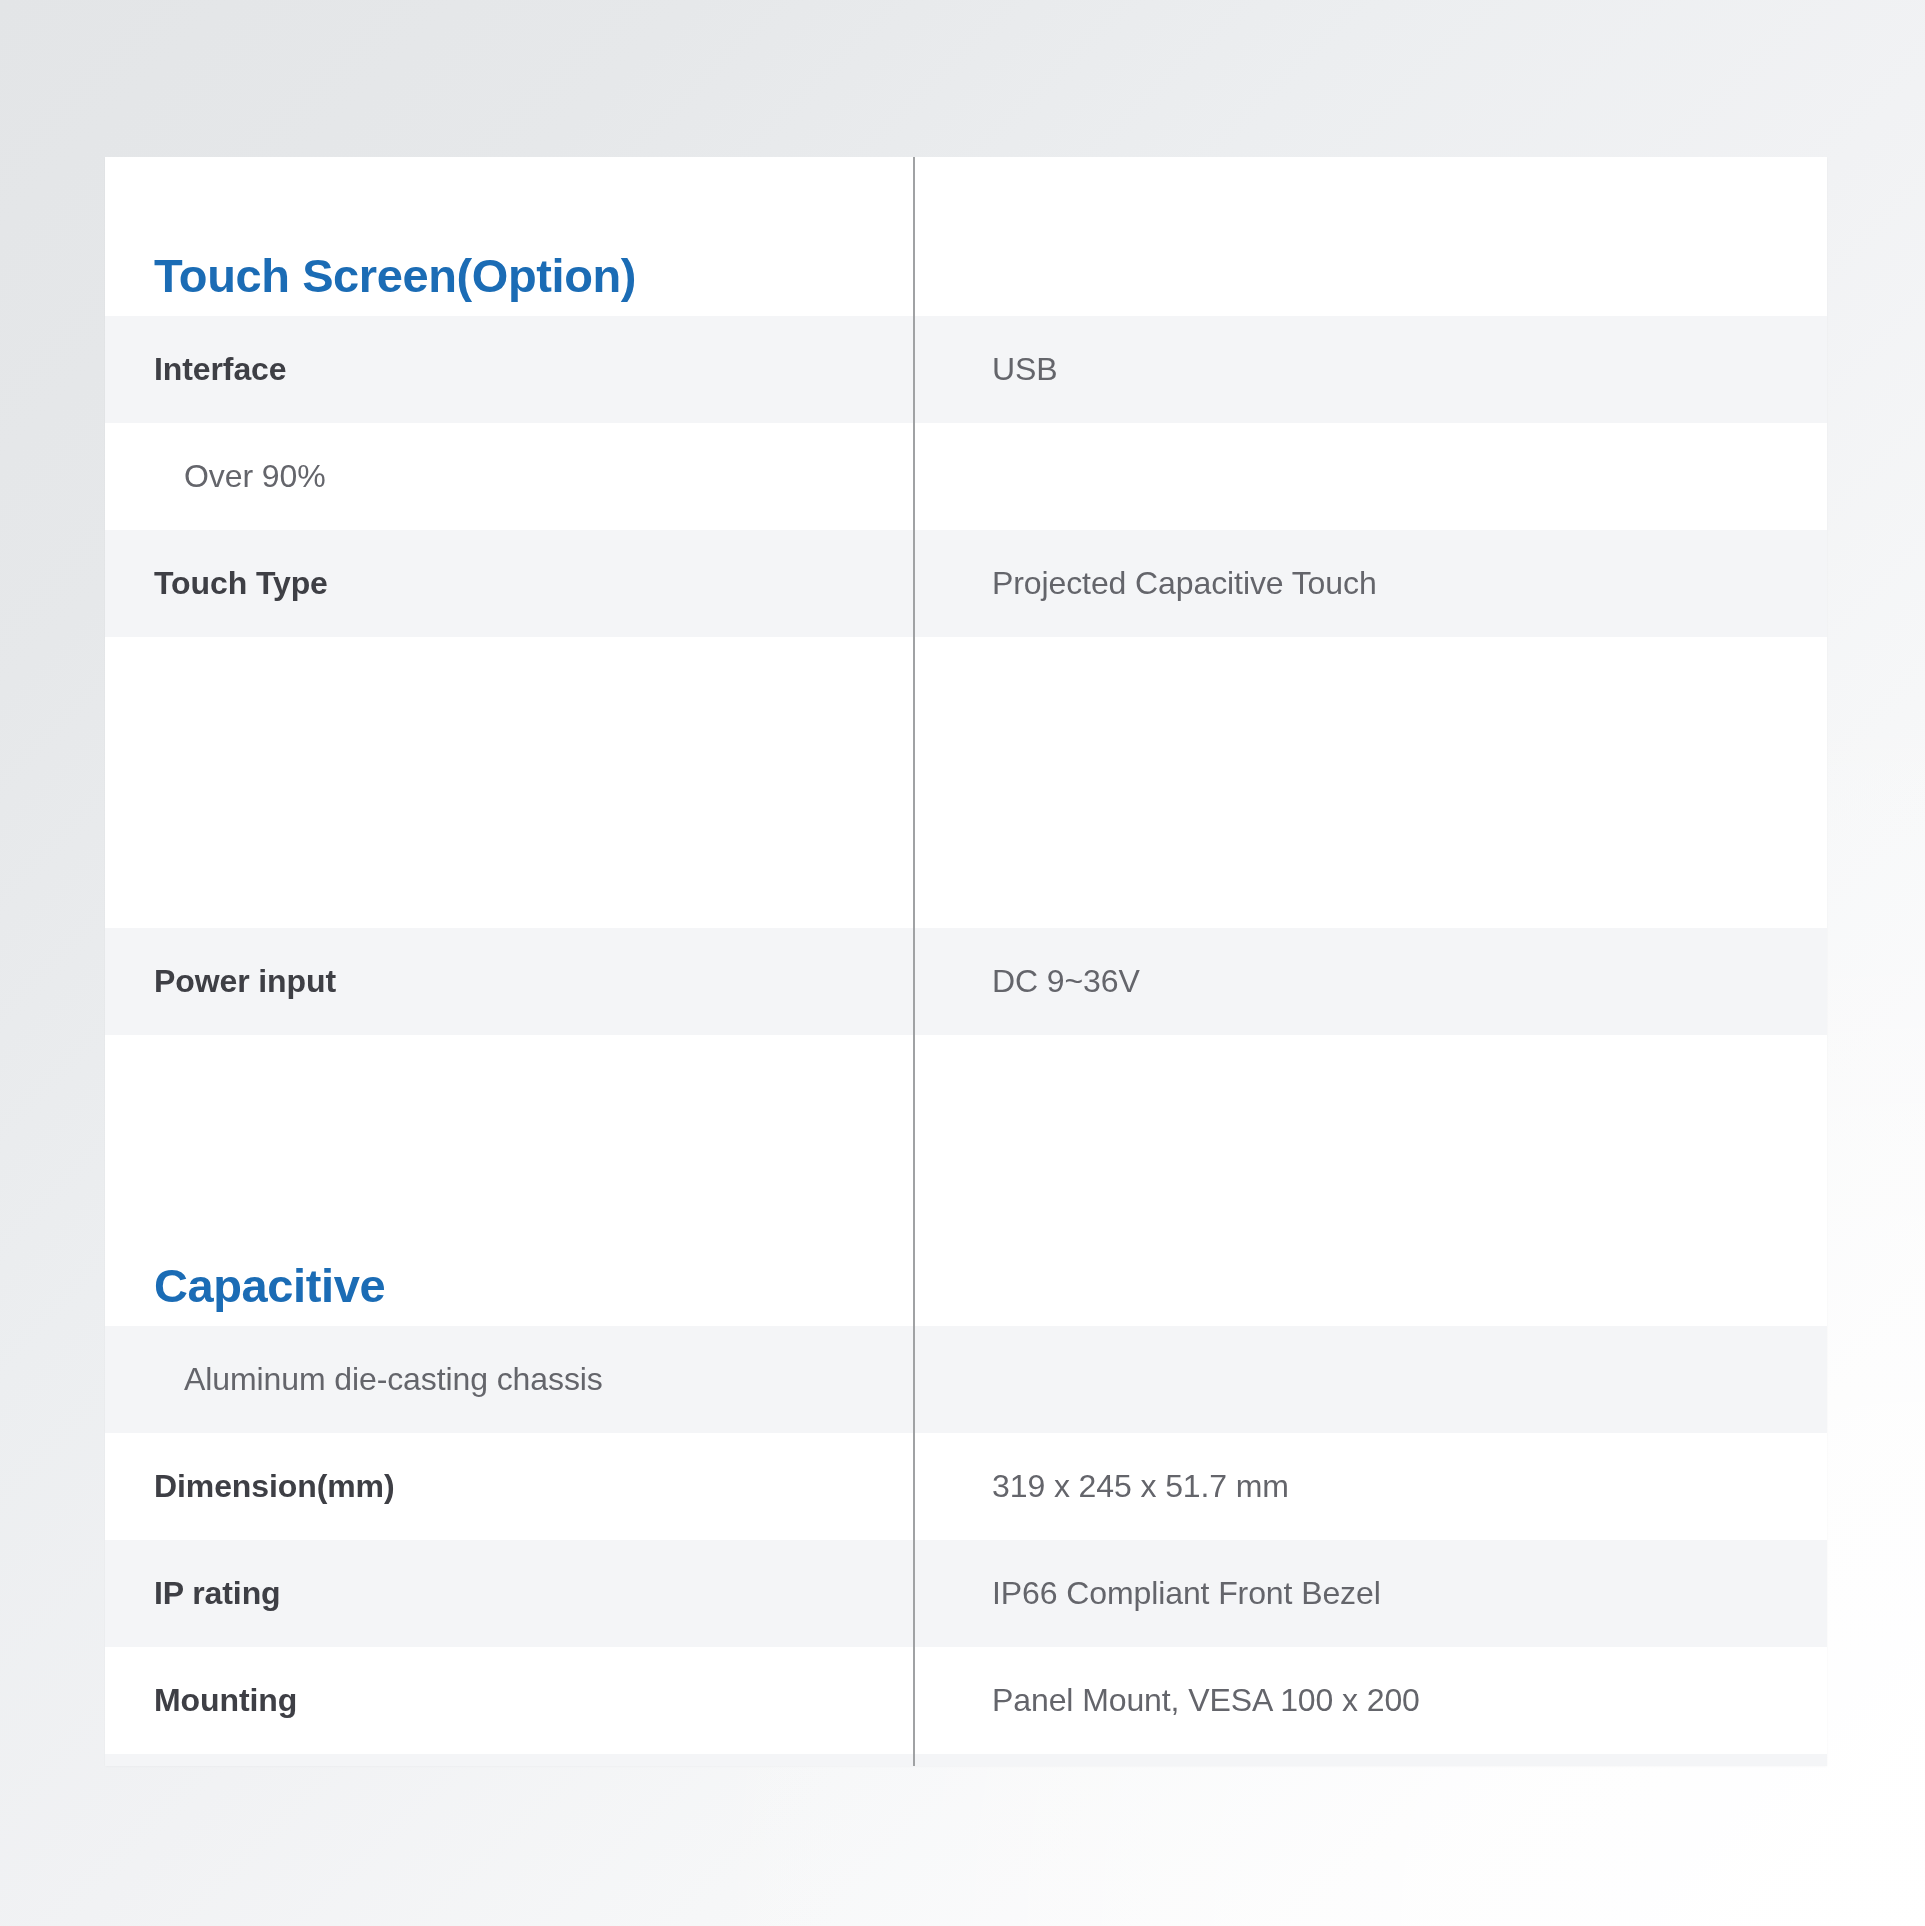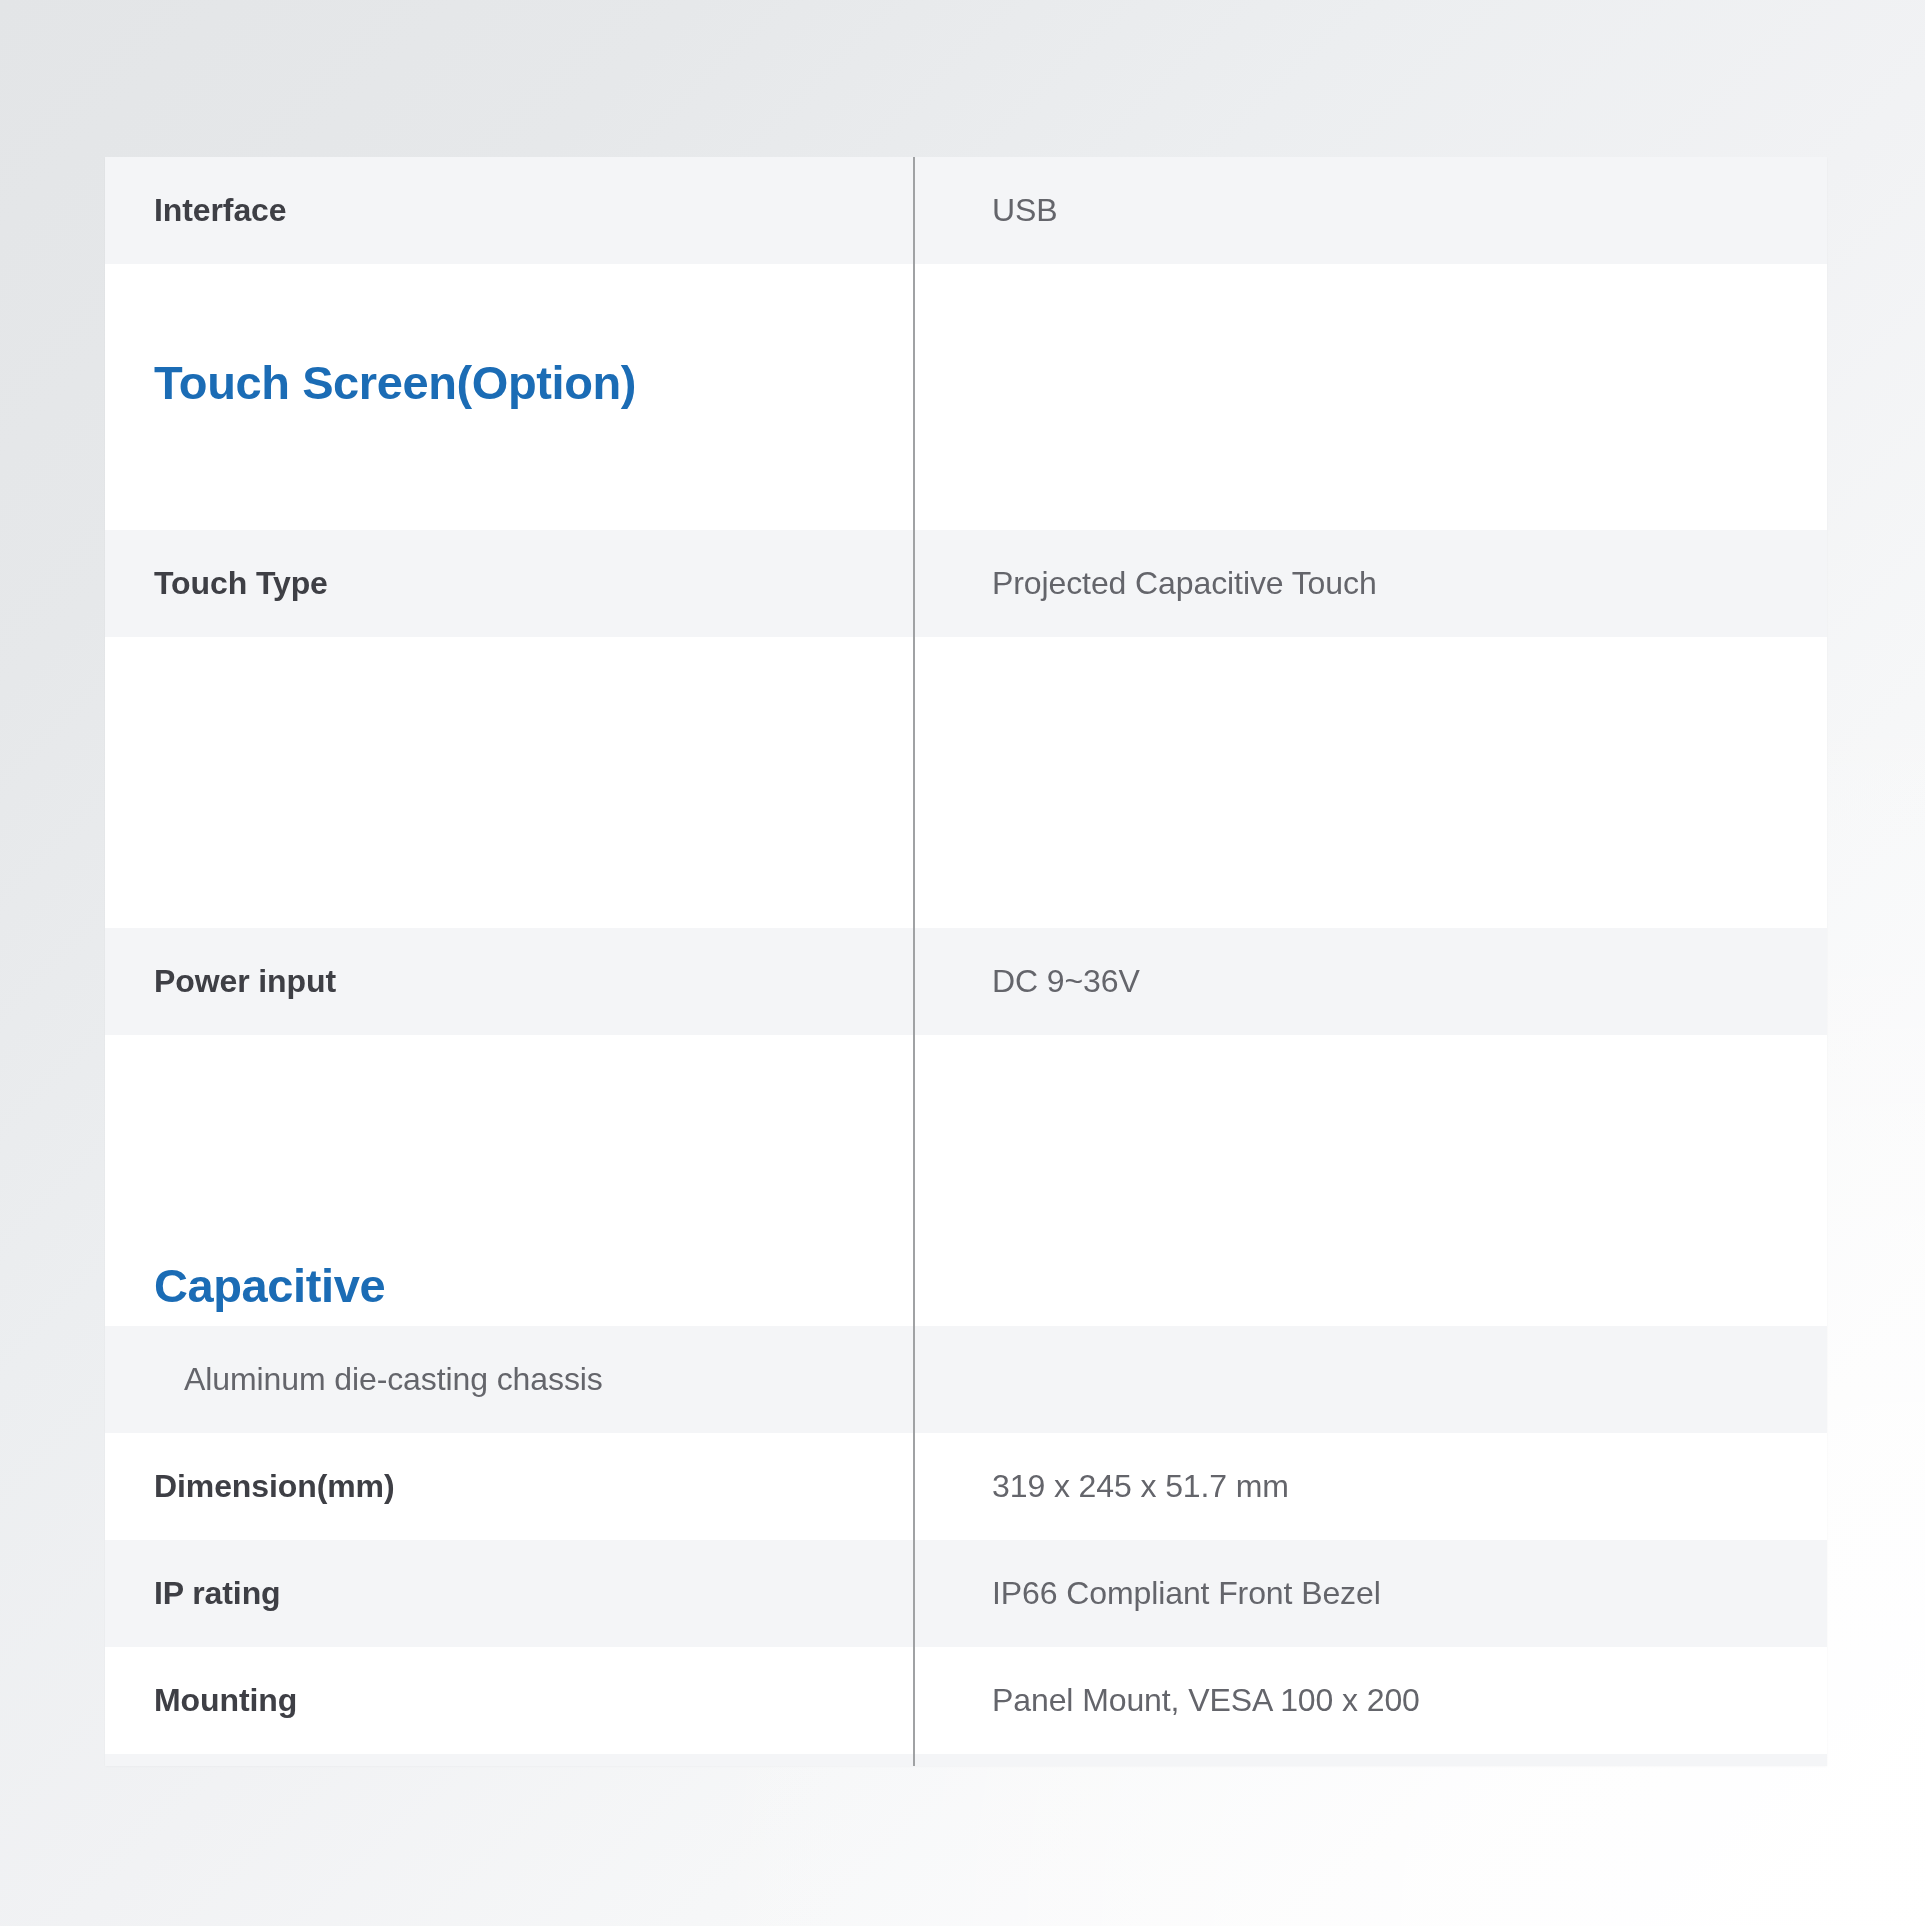--- a/index.html
+++ b/index.html
@@ -141,37 +141,40 @@
 <body>
 
 <div id="page">
 
   <div class="spec-card">
 
     <div class="divider"></div>
 
     <div class="rows">
 
+      <div class="row section first shade-white">
+        <div class="cell-label">
+          <div class="section-title">Touch Screen(Option)</div>
+        </div>
+        <div class="cell-value empty"></div>
+      </div>
+
       <div class="row data shade-gray">
         <div class="cell-label">
           <span class="label-text">Interface</span>
         </div>
         <div class="cell-value">
           <span class="value-text">USB</span>
         </div>
       </div>
 
-      <div class="row section first shade-white">
-        <div class="cell-label">
-          <div class="section-title">Touch Screen(Option)</div>
-        </div>
-        <div class="cell-value empty"></div>
-      </div>
-
       <div class="row data shade-white">
+        <div class="cell-value">
+          <span class="value-text">Over 90%</span>
+        </div>
       </div>
 
       <div class="row data shade-gray">
         <div class="cell-label">
           <span class="label-text">Touch Type</span>
         </div>
         <div class="cell-value">
           <span class="value-text">Projected Capacitive Touch</span>
         </div>
       </div>

